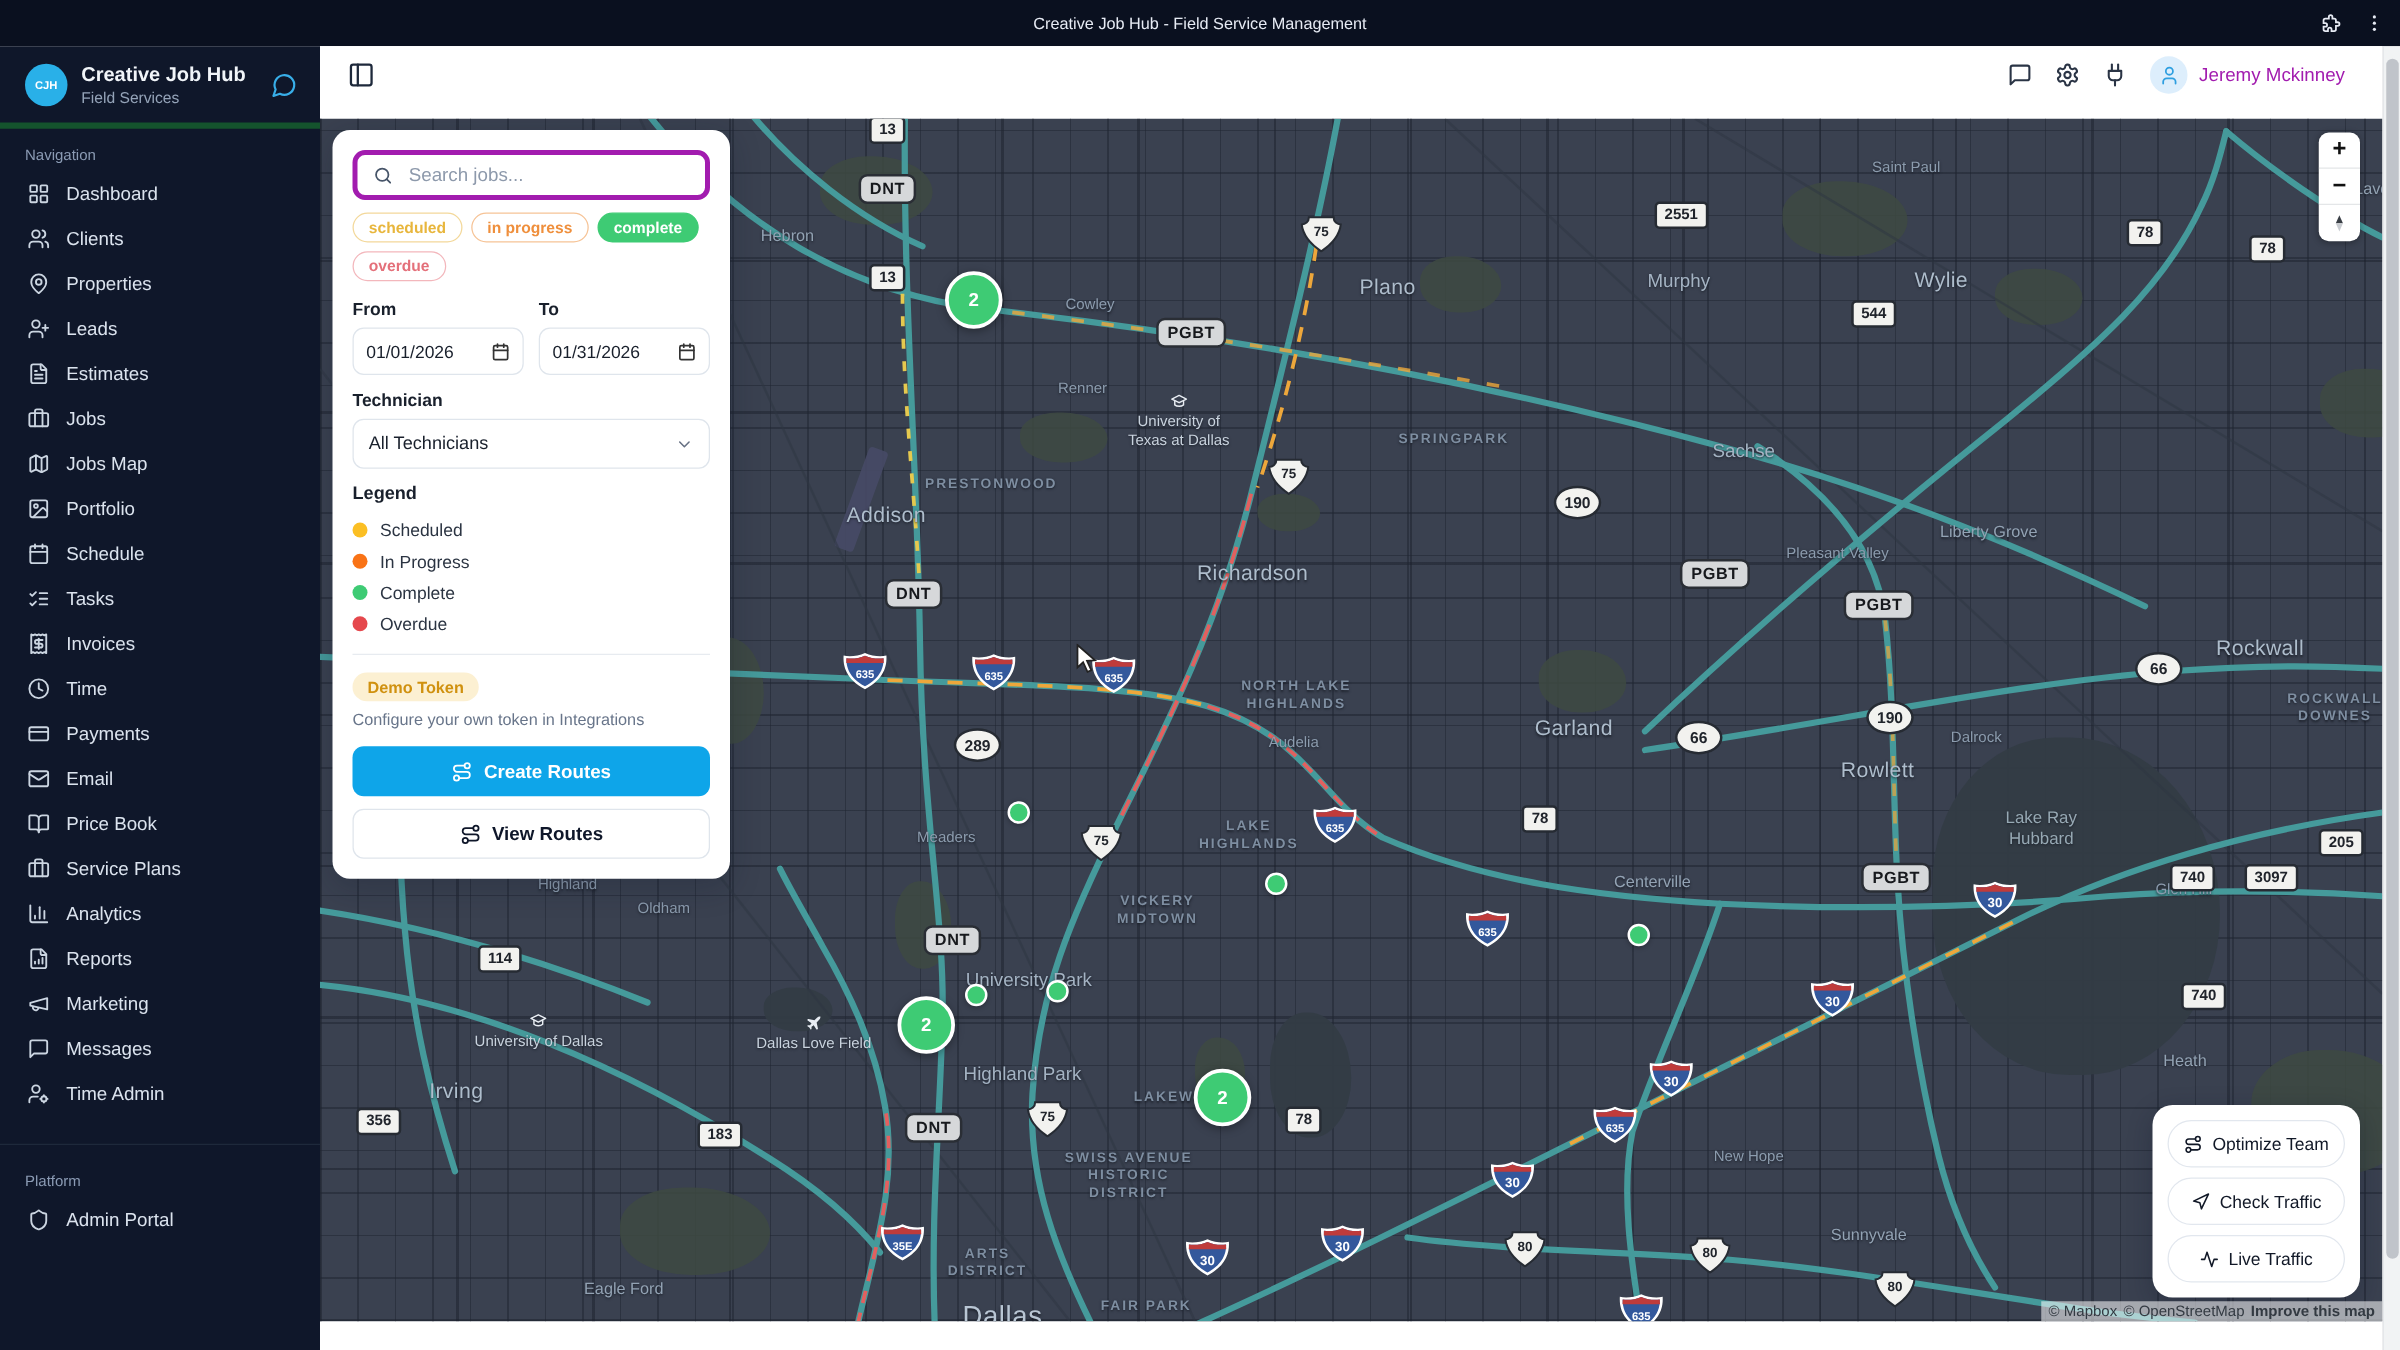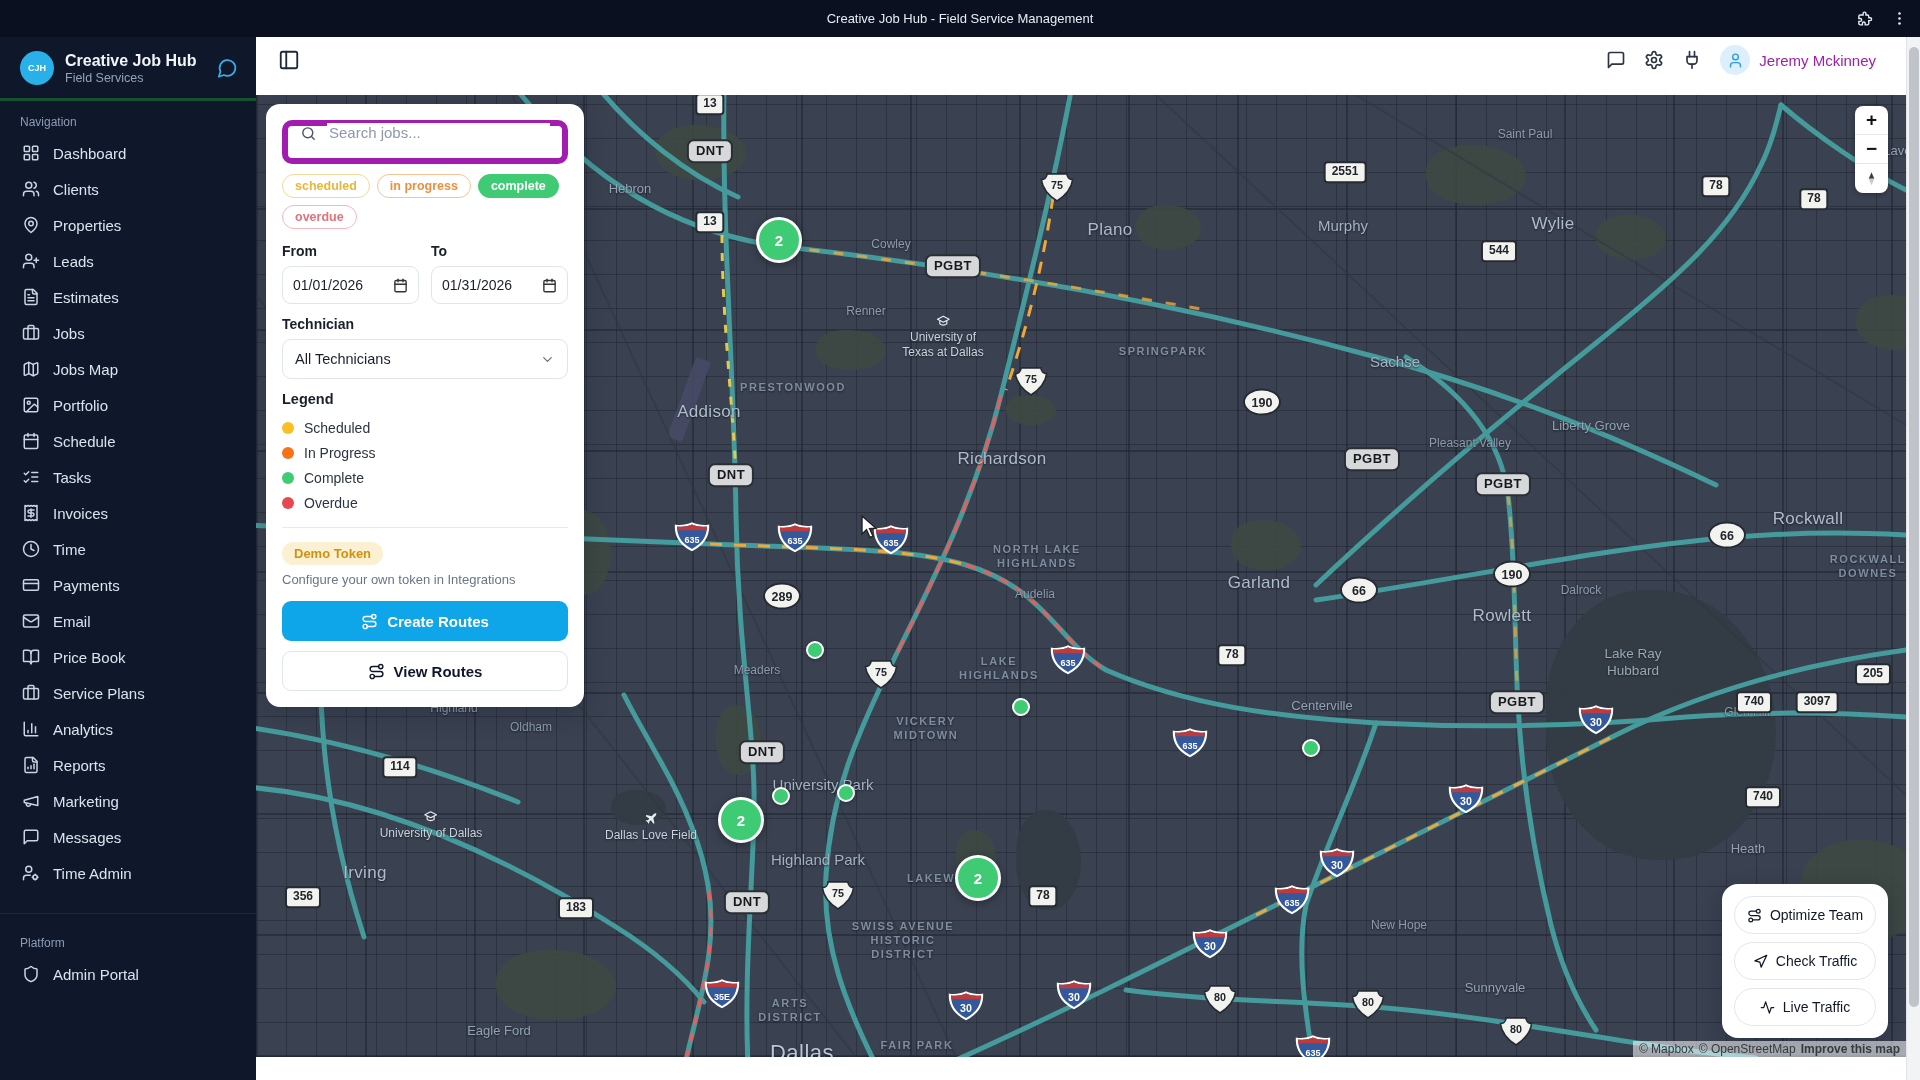--- a/index.html
+++ b/index.html
@@ -8,21 +8,21 @@
 
   
   .chrome{position:absolute;left:0;top:0;width:1920px;height:37px;background:#0a101f;display:flex;align-items:center;justify-content:center;}
   .chrome-title{color:#e7ebf4;font-size:13px;}
   .chrome-icons{position:absolute;right:12px;top:0;height:37px;display:flex;align-items:center;gap:18px;color:#e7ebf4;}
   .cicon{width:17px;height:17px;display:flex;align-items:center;justify-content:center;cursor:pointer;}
   .cicon svg{width:17px;height:17px;}
 
   
   .sidebar{position:absolute;left:0;top:37px;width:256px;height:1043px;background:#0f172a;color:#e2e8f0;overflow:hidden;}
-  .brand{display:flex;align-items:center;gap:11px;padding:14px 16px 13px 20px;border-bottom:3px solid #14532d;position:relative;}
+  .brand{display:flex;align-items:center;gap:11px;padding:14px 16px 13px 20px;border-bottom:5px solid #14532d;position:relative;}
   .logo{width:34px;height:34px;border-radius:50%;background:#29b0e8;color:#fff;font-size:9px;font-weight:bold;display:flex;align-items:center;justify-content:center;flex:none;}
   .brand-name{font-size:16px;font-weight:bold;color:#f1f5f9;line-height:1.2;}
   .brand-sub{font-size:12.5px;color:#94a3b8;}
   .brand-chat{position:absolute;right:18px;top:50%;transform:translateY(-50%);color:#38aee8;width:21px;height:21px;cursor:pointer;}
   .brand-chat svg{width:21px;height:21px;}
   .side-section{padding:6px 0;}
   .side-section.platform{border-top:1px solid #1e293b;margin-top:16px;padding-top:14px;}
   .side-label{font-size:12px;color:#8b9bb4;padding:8px 20px 6px;}
   .side-item{display:flex;align-items:center;gap:13px;height:36px;padding:0 20px 0 22px;font-size:15px;color:#dbe3ee;cursor:pointer;}
   .side-icon{width:18px;height:18px;flex:none;color:#cbd5e1;display:flex;}
@@ -88,21 +88,21 @@
   .attribution{position:absolute;right:0;bottom:0;height:16px;background:rgba(255,255,255,.55);
     display:flex;align-items:center;gap:5px;padding:0 6px;font-size:12px;color:#333a42;}
   .attribution .bold{font-weight:bold;cursor:pointer;}
   .attribution span{cursor:pointer;}
 
   .cursor{position:absolute;pointer-events:none;}
 
   
   .fpanel{position:absolute;left:10px;top:9px;width:318px;background:#fff;border-radius:14px;
     box-shadow:0 6px 24px rgba(15,23,42,.25);padding:16px;}
-  .search-box{display:flex;align-items:flex-end;gap:10px;height:40px;border:6px solid #a21caf;border-radius:10px;padding:16px 12px;color:#64748b;}
+  .search-box{display:flex;align-items:center;gap:10px;height:40px;border:4px solid #a21caf;border-radius:10px;padding:16px 12px;color:#64748b;}
   .search-box svg{width:17px;height:17px;color:#475569;}
   .search-input{border:none;outline:none;flex:1;font-size:15px;color:#0f172a;font-family:inherit;}
   .search-input::placeholder{color:#8d99ab;}
   .chips{display:flex;flex-wrap:wrap;gap:7px;margin:10px 0 10px;}
   .chip{font-size:12.5px;font-weight:bold;border-radius:999px;padding:4px 12px;cursor:pointer;background:#fff;}
   .chip.scheduled{color:#e8b63c;border:1px solid #f3d89a;}
   .chip.in-progress{color:#ef8f3c;border:1px solid #f6c396;}
   .chip.complete{color:#fff;border:1px solid #3ecb74;background:#3ecb74;}
   .chip.overdue{color:#e4707a;border:1px solid #f3b7bc;}
   .date-row{display:flex;gap:12px;margin-bottom:12px;}
@@ -503,21 +503,21 @@
       </g>
     </svg>
 
     <div id="map-labels">
         <div class="mlabel town" style="left: 374px; top: 94px;"><span>Hebron</span></div>
         <div class="mlabel sm" style="left: 1269px; top: 39px;"><span>Saint Paul</span></div>
         <div class="mlabel town" style="left: 1645px; top: 56px;"><span>Lavon</span></div>
         <div class="mlabel city" style="left: 854px; top: 135px;"><span>Plano</span></div>
         <div class="mlabel city-sm" style="left: 1087px; top: 131px;"><span>Murphy</span></div>
         <div class="mlabel city" style="left: 1297px; top: 129px;"><span>Wylie</span></div>
-        <div class="mlabel sm" style="left: 635px; top: 149px;"><span>Cowley</span></div>
+        <div class="mlabel sm" style="left: 616px; top: 149px;"><span>Cowley</span></div>
         <div class="mlabel sm" style="left: 610px; top: 216px;"><span>Renner</span></div>
         <div class="mlabel poi" style="left: 687px; top: 242px;"><span class="poi-ic"><svg viewBox="0 0 24 24" fill="none" stroke="currentColor" stroke-width="2" stroke-linecap="round" stroke-linejoin="round">
               <path d="M22 9 12 4 2 9l10 5 10-5z"></path>
               <path d="M6 11.5V17c3 2.6 9 2.6 12 0v-5.5"></path>
             </svg></span><span>University of
 Texas at Dallas</span></div>
         <div class="mlabel nb" style="left: 907px; top: 257px;"><span>SPRINGPARK</span></div>
         <div class="mlabel city-sm" style="left: 1139px; top: 267px;"><span>Sachse</span></div>
         <div class="mlabel nb" style="left: 537px; top: 293px;"><span>PRESTONWOOD</span></div>
         <div class="mlabel city" style="left: 453px; top: 317px;"><span>Addison</span></div>

